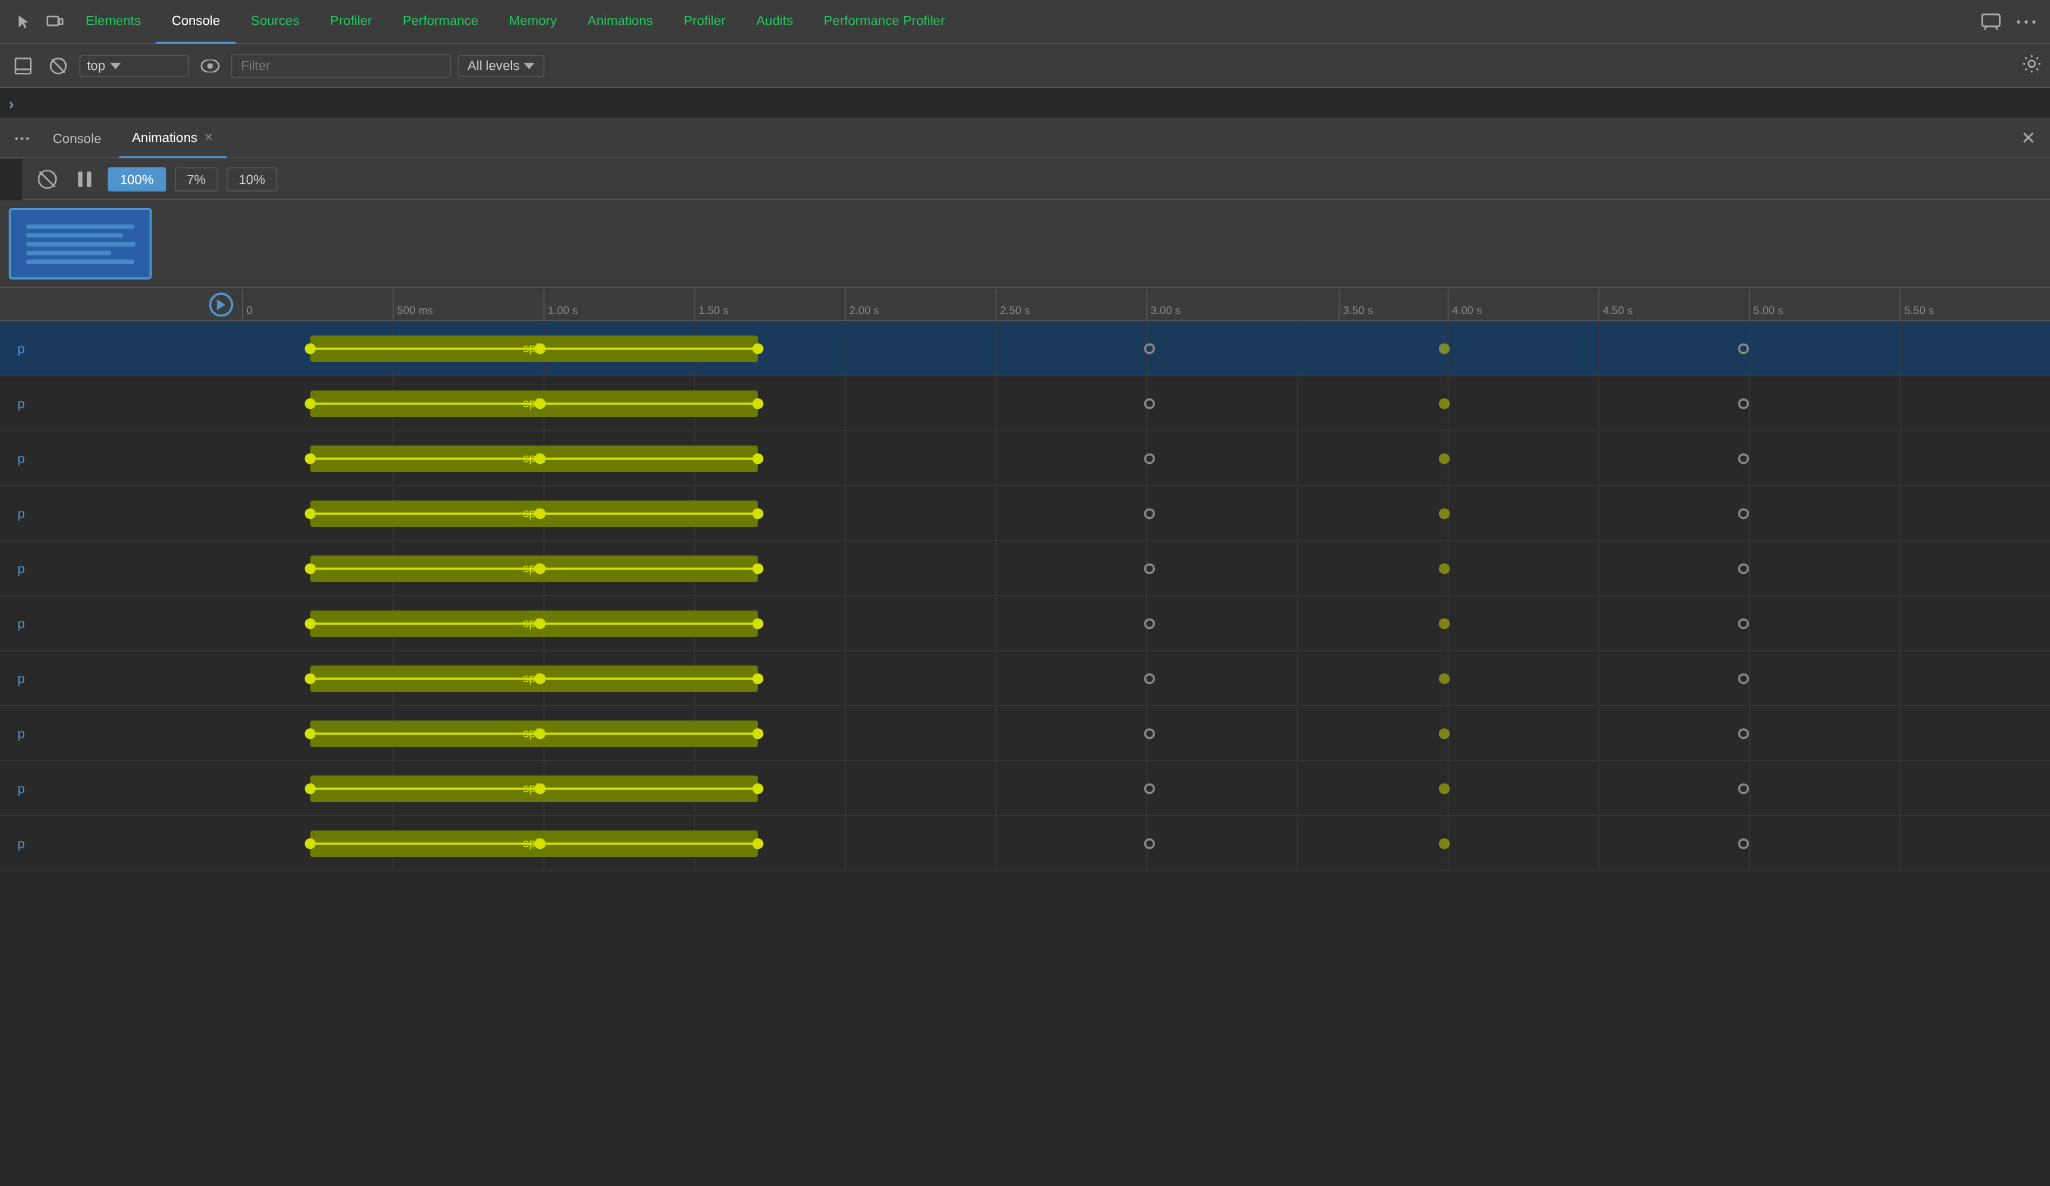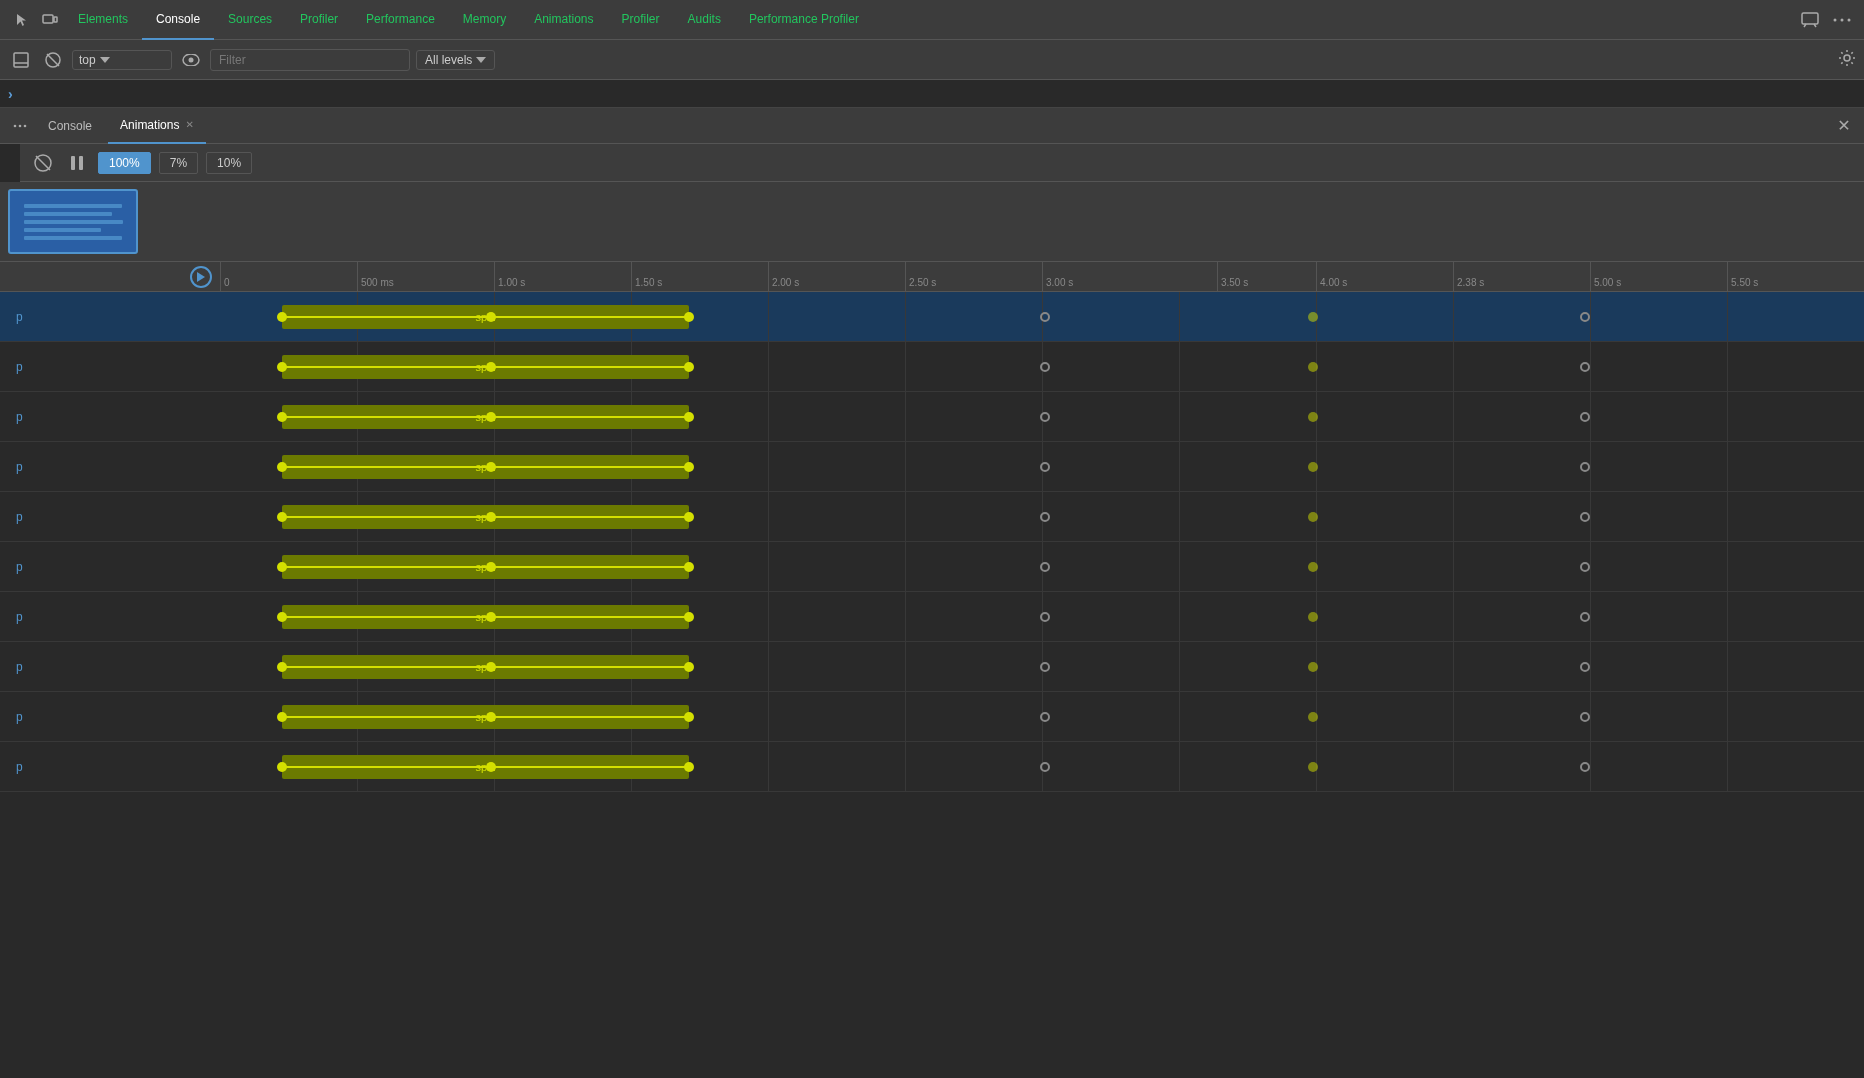--- a/index.html
+++ b/index.html
@@ -340,21 +340,21 @@
         <div class="ruler-mark" style="left: 50%;">
           <span>3.00 s</span>
         </div>
         <div class="ruler-mark" style="left: 58.33%; margin-left: 38px;">
           <span>3.50 s</span>
         </div>
         <div class="ruler-mark" style="left: 66.67%;">
           <span>4.00 s</span>
         </div>
         <div class="ruler-mark" style="left: 75%;">
-          <span>2.38 s</span>
+          <span>4.50 s</span>
         </div>
         <div class="ruler-mark" style="left: 83.33%;">
           <span>5.00 s</span>
         </div>
         <div class="ruler-mark" style="left: 91.67%;">
           <span>5.50 s</span>
         </div>
       </div>
   </div>
 

